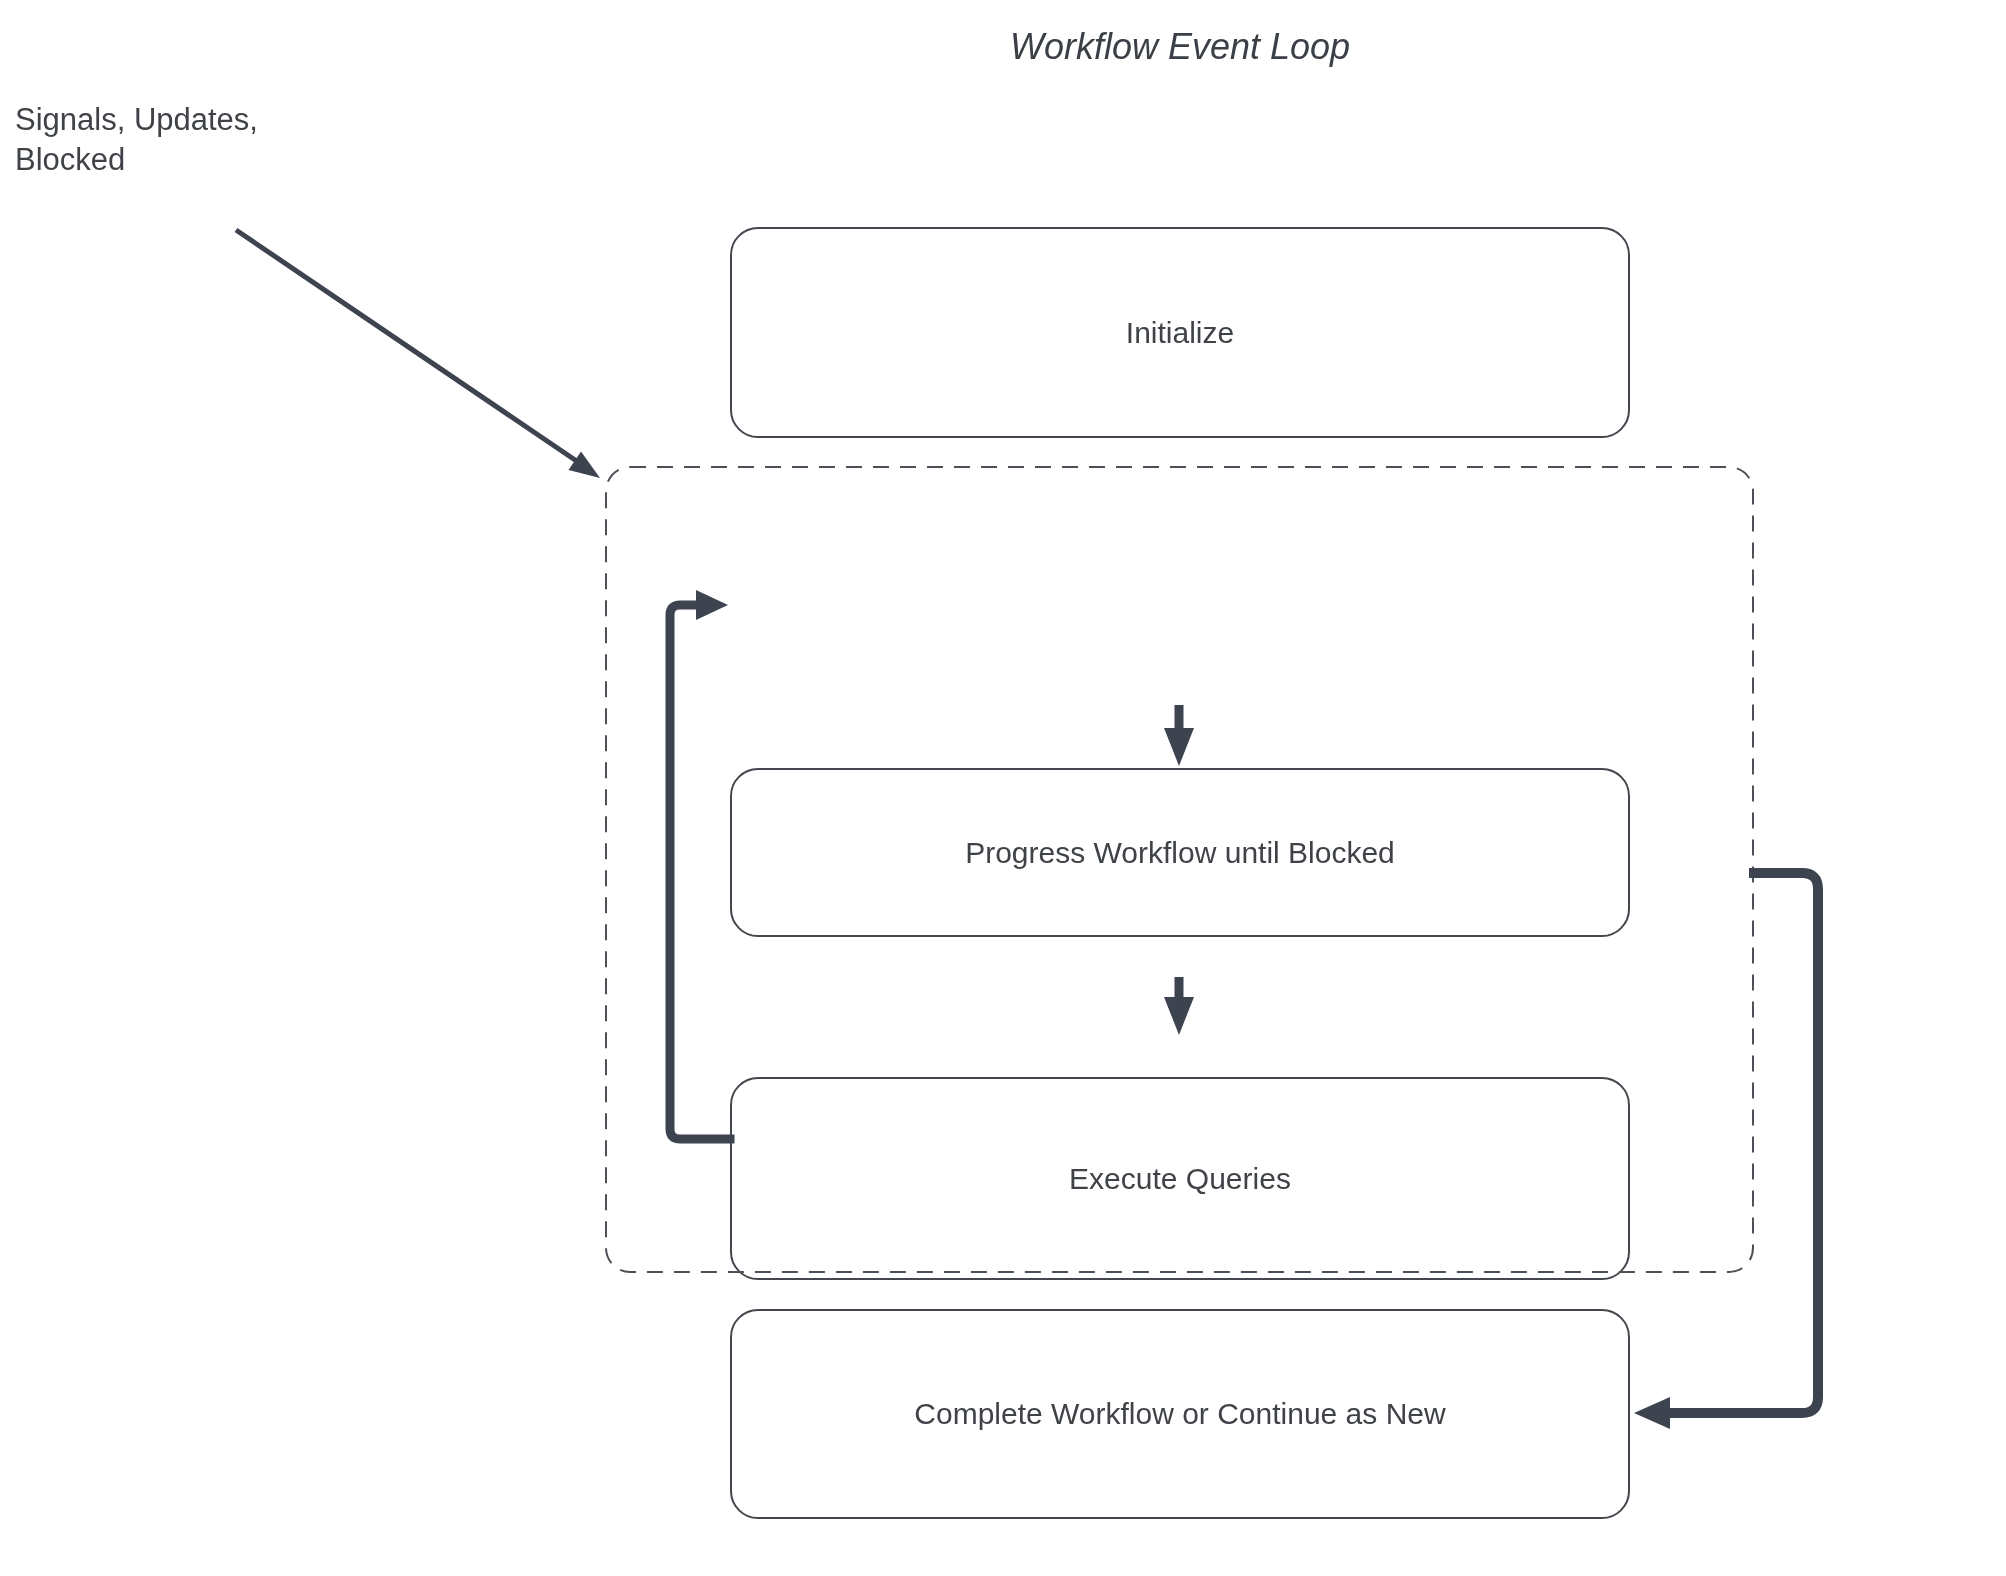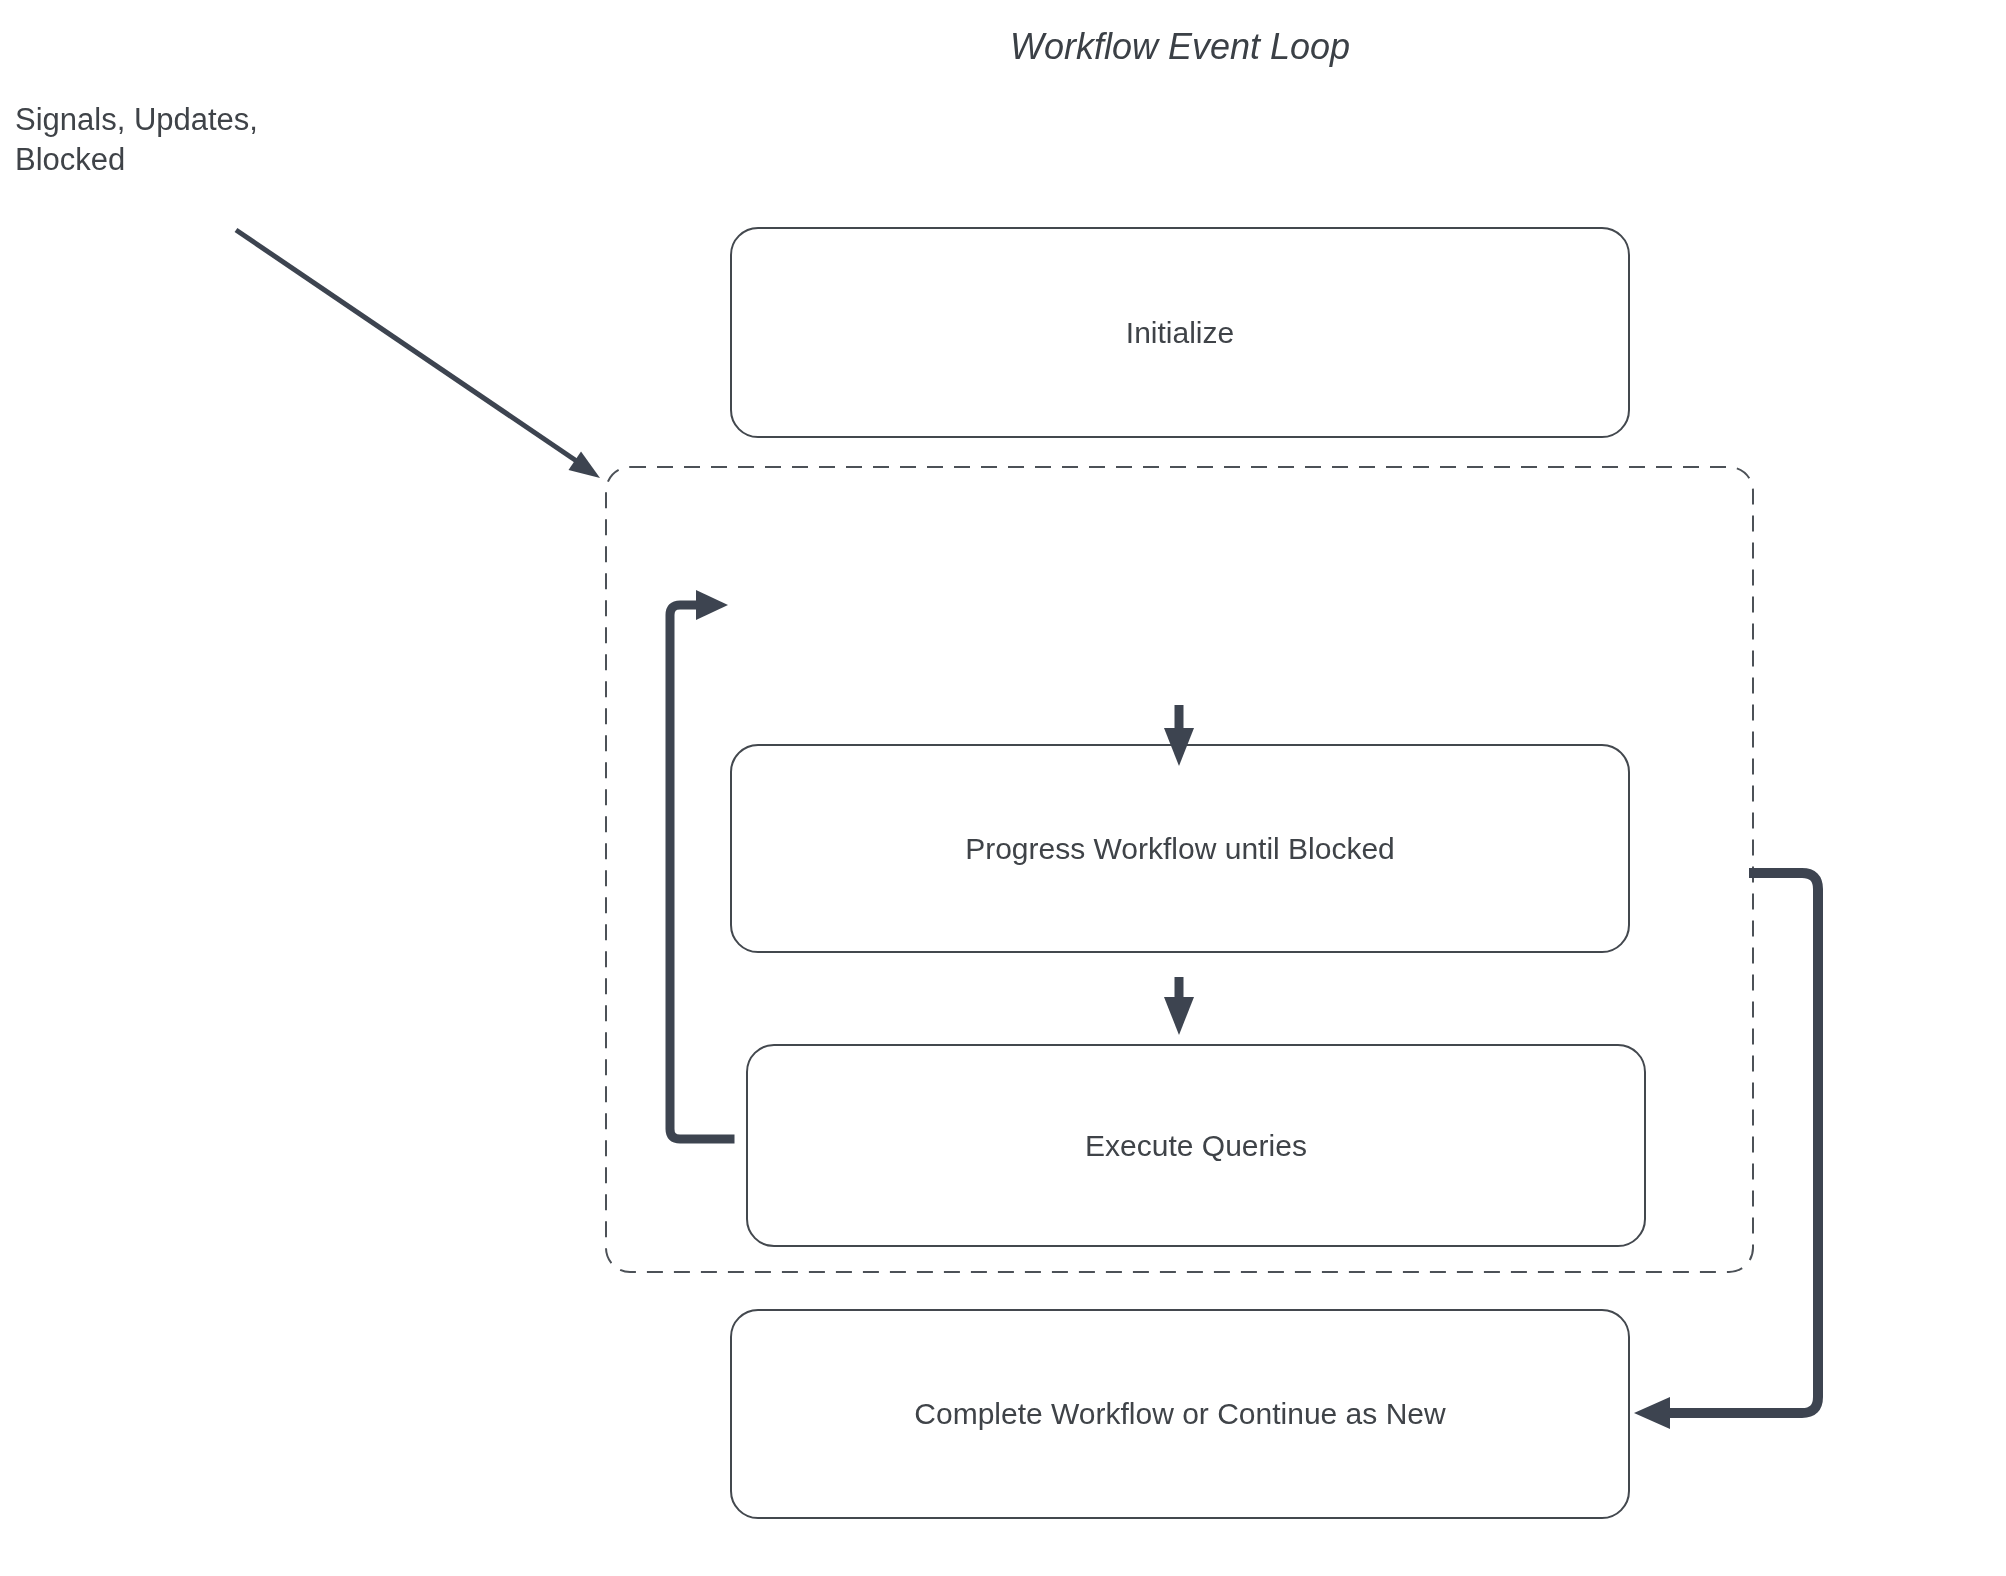--- a/index.html
+++ b/index.html
@@ -47,22 +47,22 @@
     display:flex;
     align-items:center;
     justify-content:center;
     text-align:center;
     font-size:30px;
     color:var(--text);
     z-index:2;
   }
   #node-initialize        { top:227px;  height:211px; }
   #node-progress-signals  { top:498px;  height:210px; }
-  #node-progress-workflow { top:744px;  height:209px; }
-  #node-execute-queries   { top:1044px; height:203px;margin-left:16px; }
+  #node-progress-workflow { top:768px;  height:169px; }
+  #node-execute-queries   { top:1077px; height:203px; }
   #node-complete-workflow { top:1309px; height:210px;text-align:right; }
   svg.connectors{
     position:absolute;
     left:0; top:0;
     width:2006px; height:1576px;
     z-index:3;
     pointer-events:none;
   }
   svg .stroke{ stroke:var(--line); fill:none; }
   svg .fill{ fill:var(--line); stroke:none; }

